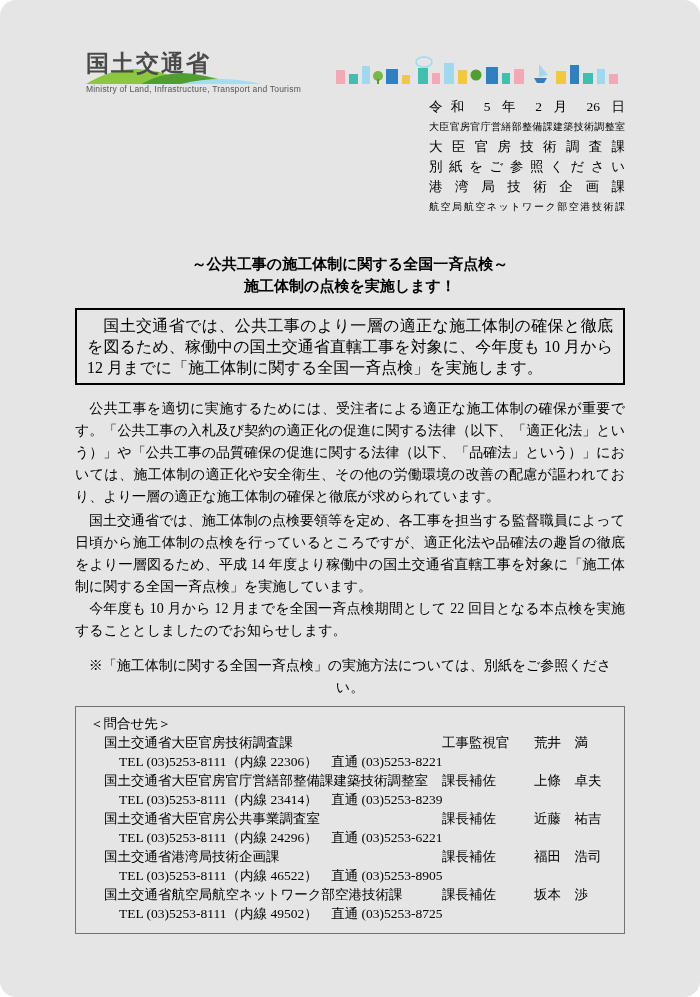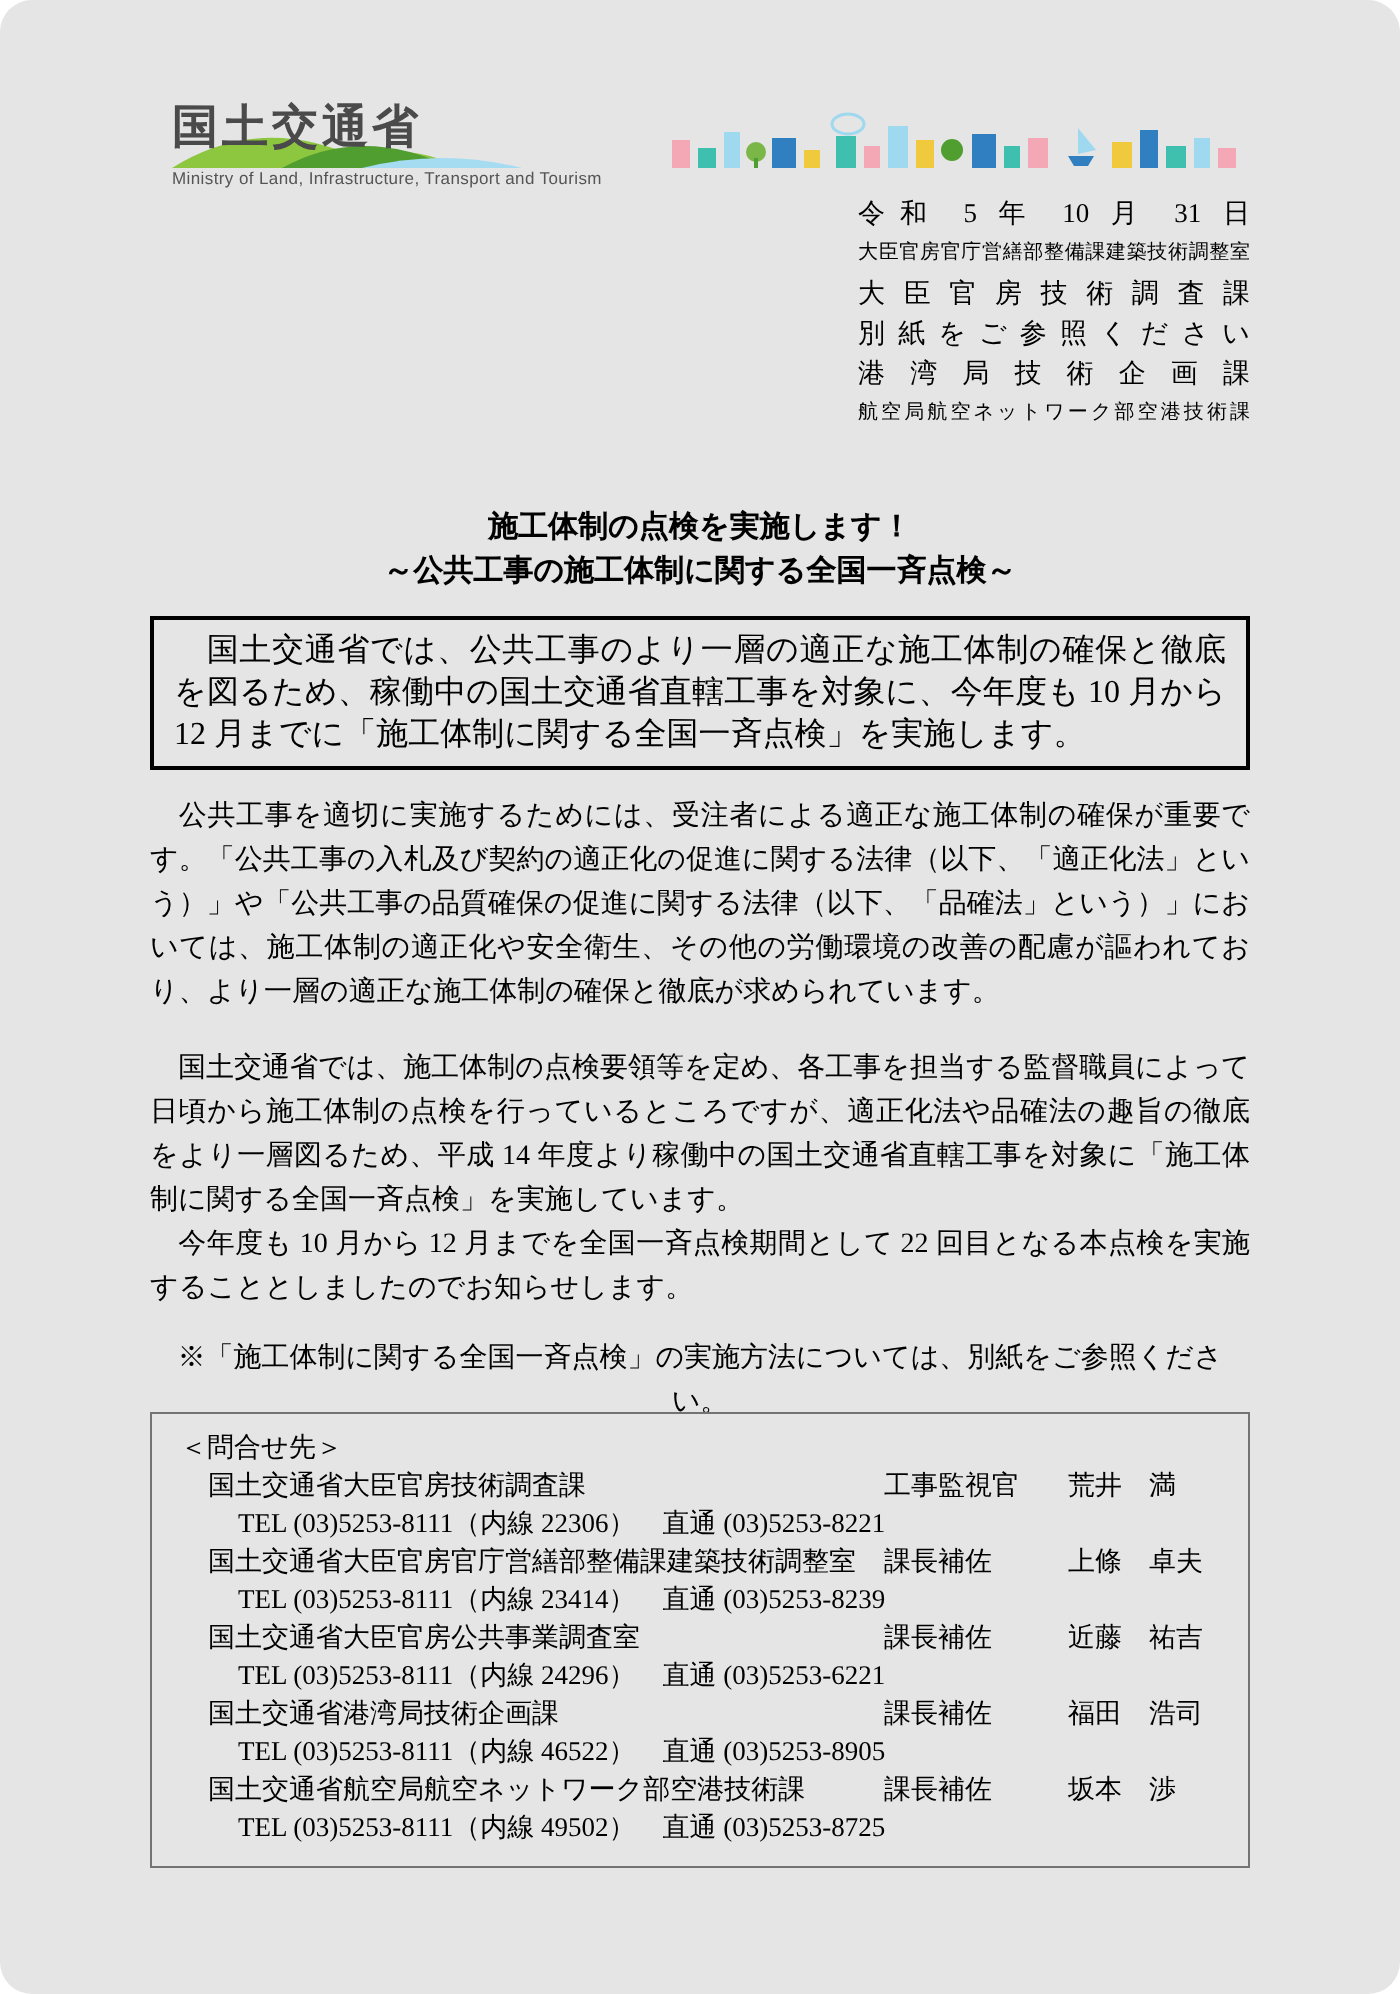--- a/index.html
+++ b/index.html
@@ -46,21 +46,21 @@
   
   .summary-box {
     position:absolute; top:308px; left:75px; width:550px;
     border:2px solid #000; padding:5px 10px;
   }
   .summary-box p { font-size:16px; line-height:21px; text-align:justify; }
 
   
   .body-text { position:absolute; top:398px; left:75px; width:550px; }
   .body-text p { font-size:14px; line-height:22px; text-align:justify; }
-  .body-text p.p1 { margin-bottom:16px; }
+  .body-text p.p1 { margin-bottom:2px; }
   .body-text p.note { margin-top:13px; text-align:center; }
 
   
   .contact-box {
     position:absolute; top:706px; left:75px; width:550px;
     border:1px solid #737373; padding:7px 14px 10px;
     font-size:13.5px;
   }
   .contact-heading { line-height:19px; }
   .contact-entry .row1 { display:flex; padding-left:14px; line-height:19px; }
@@ -103,31 +103,31 @@
       <rect x="484" y="11" width="9" height="19" fill="#2f7fc1"></rect>
       <rect x="497" y="19" width="10" height="11" fill="#3fbfad"></rect>
       <rect x="511" y="15" width="8" height="15" fill="#9fd9ef"></rect>
       <rect x="523" y="20" width="9" height="10" fill="#f4a7b4"></rect>
     </svg>
     <div class="logo-text">国土交通省</div>
     <div class="logo-sub">Ministry of Land, Infrastructure, Transport and Tourism</div>
   </div>
 
   <div class="dateline">
-    <div class="dl-line">令和 5 年 10 月 31 日</div>
+    <div class="dl-line">令和 5 年 2 月 26 日</div>
     <div class="dl-line small">大臣官房官庁営繕部整備課建築技術調整室</div>
     <div class="dl-line">大臣官房技術調査課</div>
     <div class="dl-line">別紙をご参照ください</div>
     <div class="dl-line">港湾局技術企画課</div>
     <div class="dl-line small">航空局航空ネットワーク部空港技術課</div>
   </div>
 
   <div class="doc-title">
+    <div>～公共工事の施工体制に関する全国一斉点検～</div>
     <div>施工体制の点検を実施します！</div>
-    <div>～公共工事の施工体制に関する全国一斉点検～</div>
   </div>
 
   <div class="summary-box">
     <p>　国土交通省では、公共工事のより一層の適正な施工体制の確保と徹底を図るため、稼働中の国土交通省直轄工事を対象に、今年度も 10 月から 12 月までに「施工体制に関する全国一斉点検」を実施します。</p>
   </div>
 
   <div class="body-text">
     <p class="p1">　公共工事を適切に実施するためには、受注者による適正な施工体制の確保が重要です。「公共工事の入札及び契約の適正化の促進に関する法律（以下、「適正化法」という）」や「公共工事の品質確保の促進に関する法律（以下、「品確法」という）」においては、施工体制の適正化や安全衛生、その他の労働環境の改善の配慮が謳われており、より一層の適正な施工体制の確保と徹底が求められています。</p>
     <p>　国土交通省では、施工体制の点検要領等を定め、各工事を担当する監督職員によって日頃から施工体制の点検を行っているところですが、適正化法や品確法の趣旨の徹底をより一層図るため、平成 14 年度より稼働中の国土交通省直轄工事を対象に「施工体制に関する全国一斉点検」を実施しています。</p>
     <p>　今年度も 10 月から 12 月までを全国一斉点検期間として 22 回目となる本点検を実施することとしましたのでお知らせします。</p>

